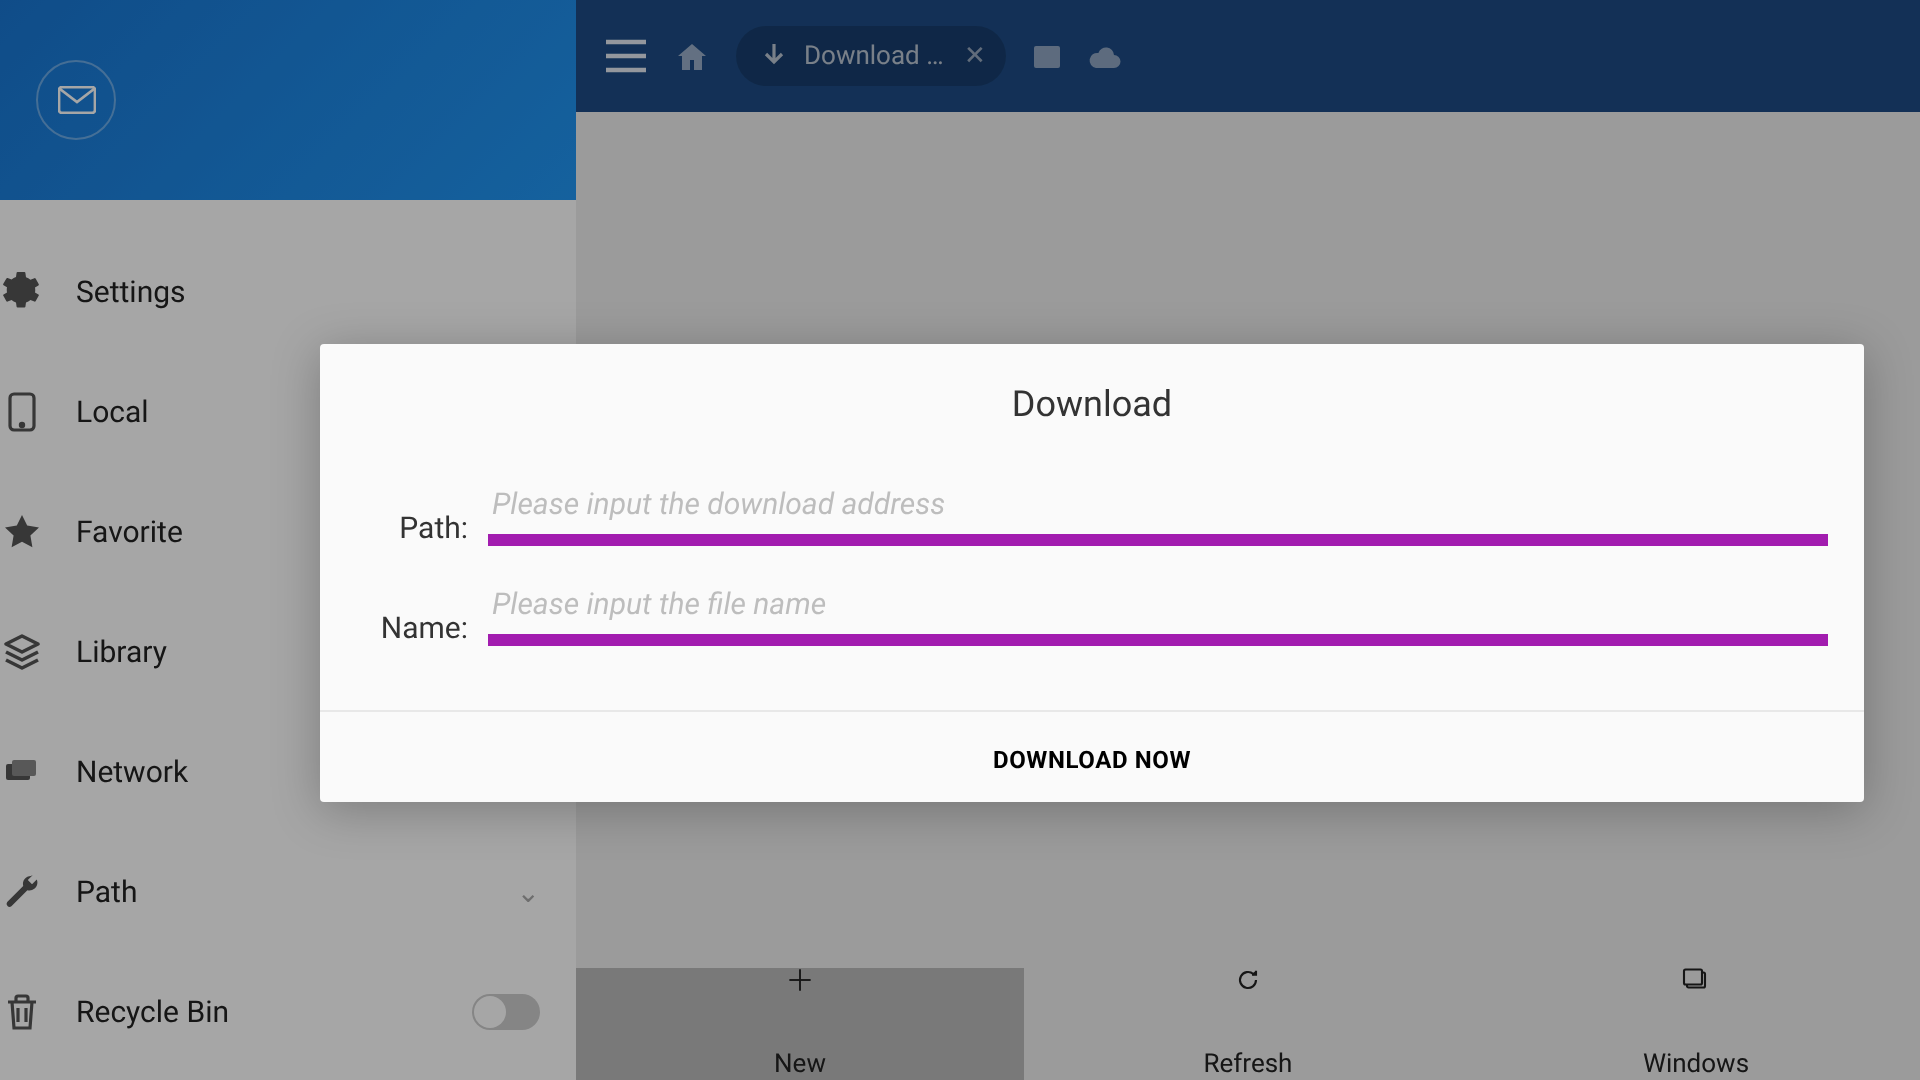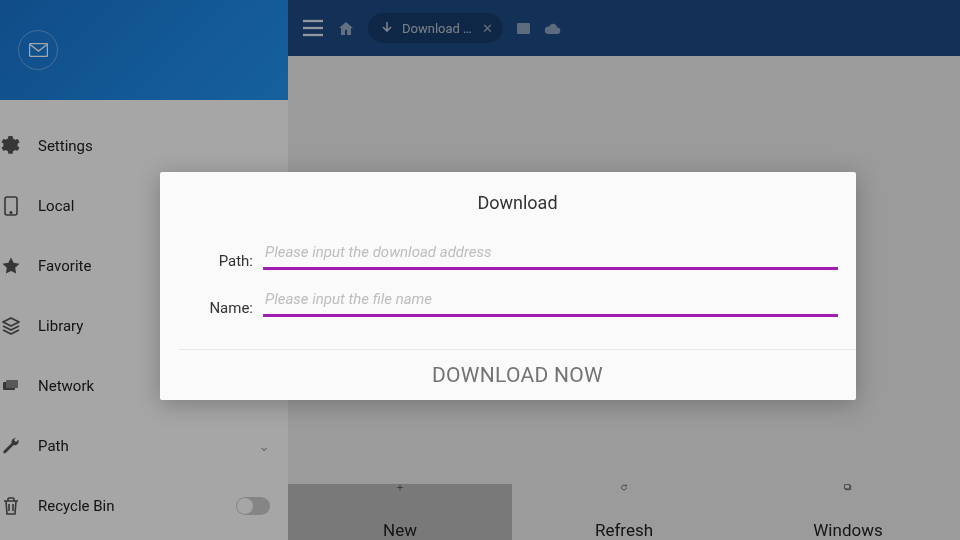--- a/index.html
+++ b/index.html
@@ -19,33 +19,33 @@
     
     .main { position: absolute; left: 288px; top: 0; width: 672px; height: 540px; background: #eee; }
     .topbar { width: 672px; height: 56px; background: #1e4b85; display: flex; align-items: center; padding-left: 14px; gap: 14px; }
     .topbar .hamburger { cursor: pointer; }
     .tab-pill { background: rgba(0,0,0,0.18); border-radius: 15px; height: 30px; display: flex; align-items: center; padding: 0 10px 0 12px; gap: 8px; }
     .tab-pill .tab-text { color: rgba(255,255,255,0.7); font-size: 13px; max-width: 72px; overflow: hidden; white-space: nowrap; text-overflow: ellipsis; }
     
     .bottom-nav { position: absolute; left: 0; bottom: 0; width: 672px; height: 56px; display: flex; }
     .bottom-nav-item { flex: 1; display: flex; flex-direction: column; align-items: center; justify-content: center; gap: 5px; cursor: pointer; }
     .bottom-nav-item.active { background: #bbb; }
-    .bottom-nav-item .nav-label { font-size: 17px; color: #222; margin-top: 24px; }
+    .bottom-nav-item .nav-label { font-size: 13px; color: #222; margin-top: 24px; }
     
     .overlay { position: absolute; left: 0; top: 0; width: 960px; height: 540px; background: rgba(0,0,0,0.35); }
     
-    .dialog { position: absolute; left: 160px; top: 172px; width: 696px; background: #fafafa; box-shadow: 0 4px 24px rgba(0,0,0,0.25); border-radius: 2px; padding-left: 19px; }
+    .dialog { position: absolute; left: 160px; top: 172px; width: 772px; background: #fafafa; box-shadow: 0 4px 24px rgba(0,0,0,0.25); border-radius: 2px; }
     .dialog-title { text-align: center; font-size: 18px; color: #333; padding: 20px 0 16px; font-weight: 400; }
     .dialog-body { padding: 8px 18px 18px 18px; }
     .dialog-row { display: flex; align-items: flex-end; margin-bottom: 14px; }
     .dialog-row .row-label { width: 56px; text-align: right; font-size: 15px; color: #333; margin-right: 10px; }
-    .dialog-row input { flex: 1; border: none; border-bottom: 3px solid #a21caf; background: transparent; font-size: 15px; padding: 6px 2px; outline: none; color: #333; }
+    .dialog-row input { flex: 1; border: none; border-bottom: 6px solid #a21caf; background: transparent; font-size: 15px; padding: 6px 2px; outline: none; color: #333; }
     .dialog-row input::placeholder { color: #bdbdbd; font-style: italic; }
     .dialog-footer { border-top: 1px solid #e8e8e8; text-align: center; padding: 13px 0; }
-    .dialog-action { color: #737373; font-weight: 400; font-size: 21px; letter-spacing: 0.3px; cursor: pointer; }
+    .dialog-action { color: #000000; font-weight: 700; font-size: 12px; letter-spacing: 0.3px; cursor: pointer; }
     
     svg { display: block; }
   </style>
 </head>
 <body>
 
 <div class="sidebar">
   <div class="sidebar-header">
     <div class="mail-badge">
       <svg width="19" height="14" viewBox="0 0 19 14">

